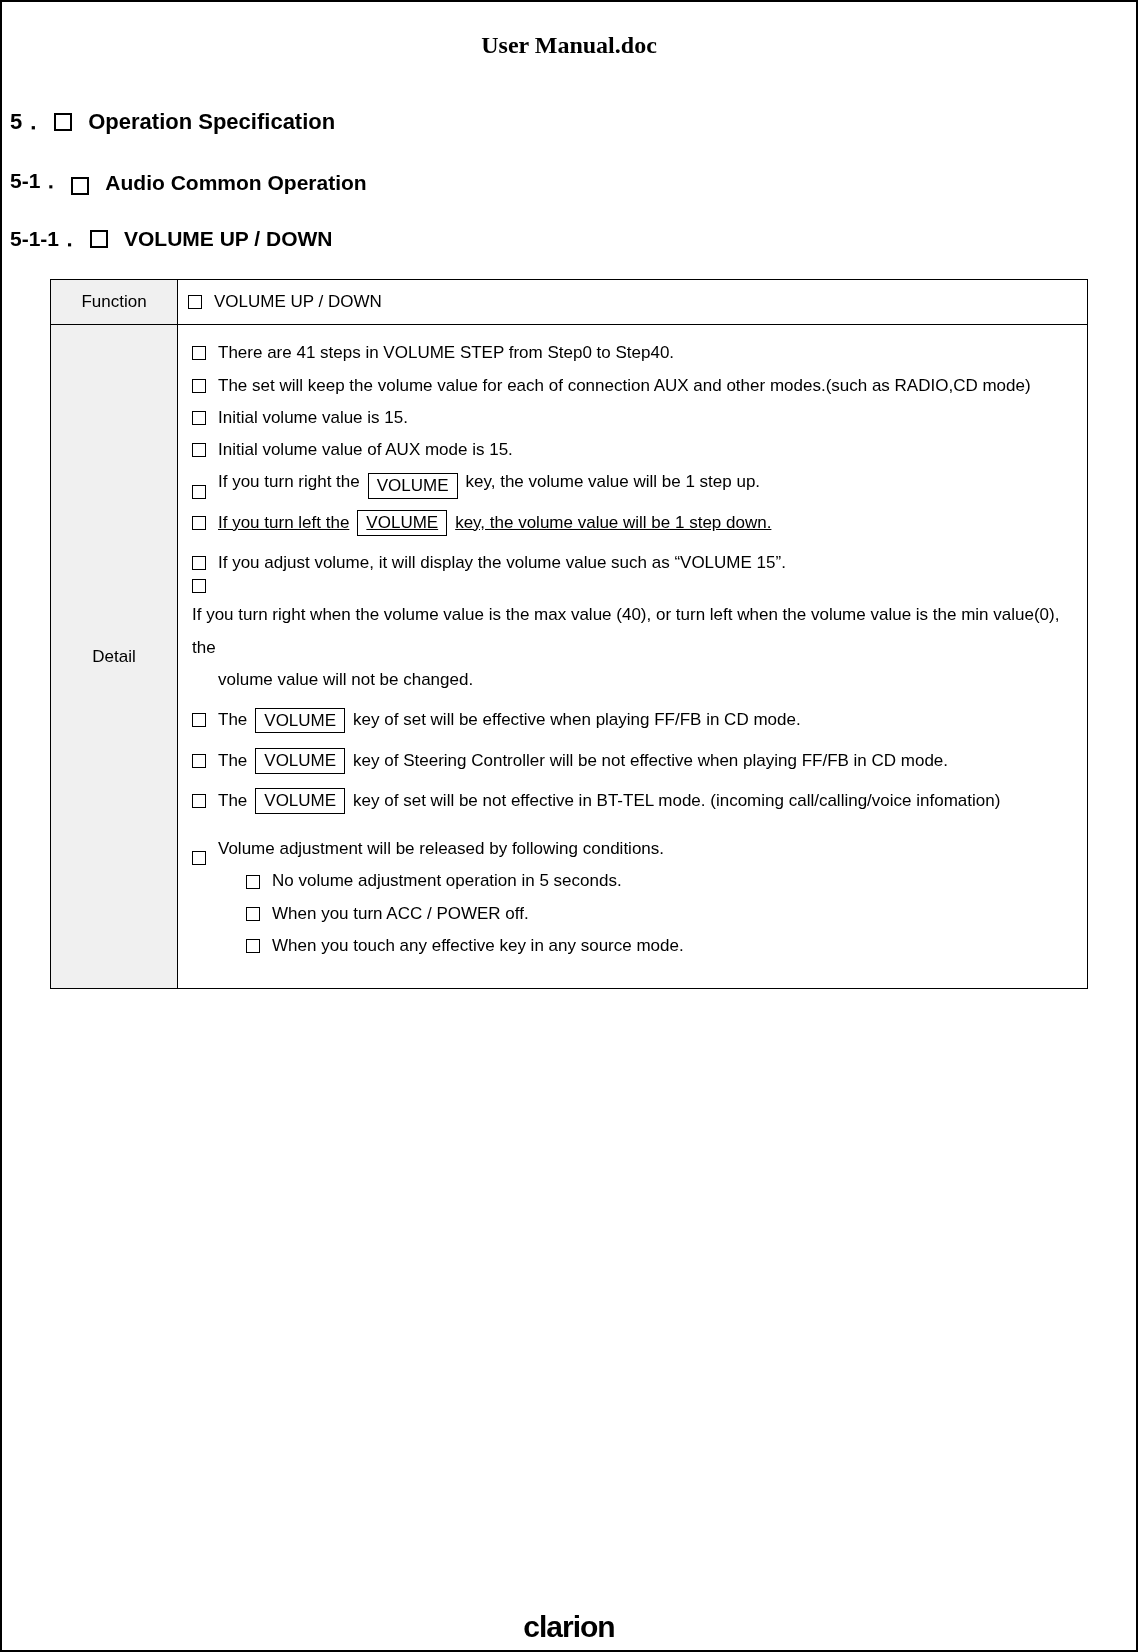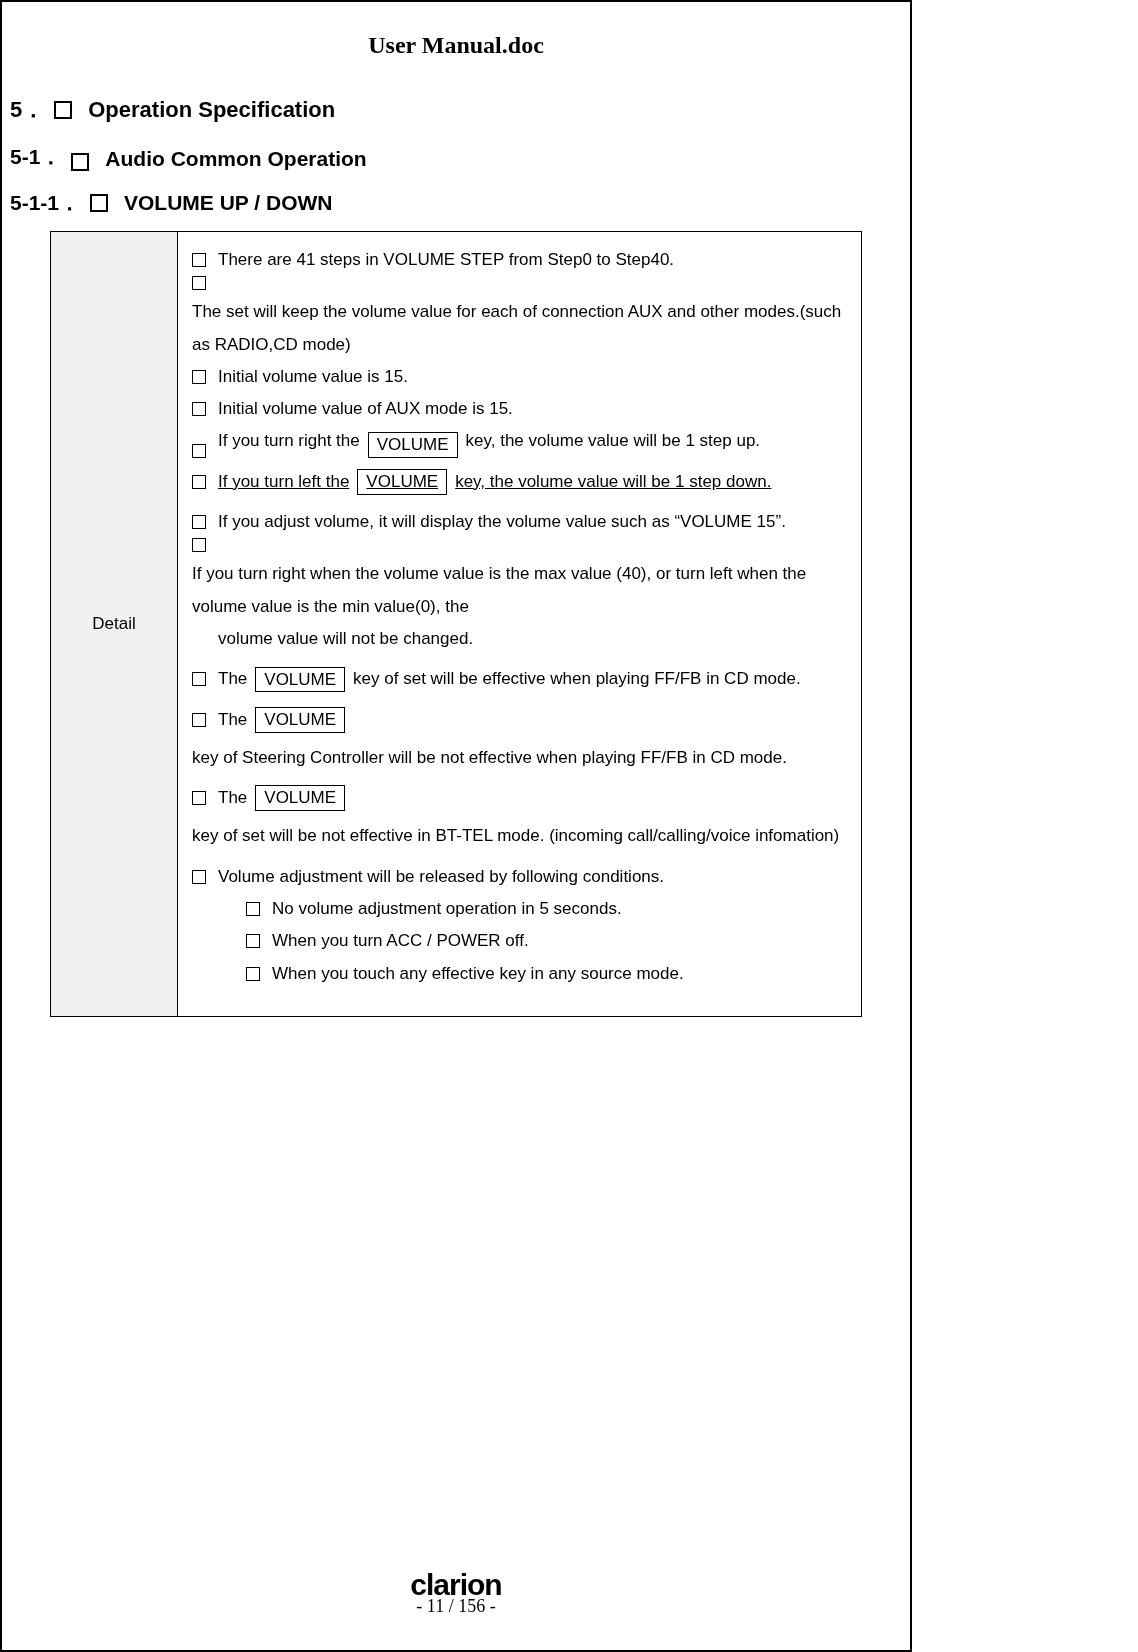--- a/index.html
+++ b/index.html
@@ -3,27 +3,28 @@
 <meta charset="utf-8">
 <style>
   html,body{margin:0;padding:0;}
   body{
     font-family:"Helvetica Neue",Arial,"Hiragino Sans","Meiryo",sans-serif;
     color:#000;
     background:#fff;
   }
   .page{
     box-sizing:border-box;
-    width:912px;
+    width:1138px;
     height:1652px;
     border:2px solid #000;
-    padding:30px 48px 27px 48px;
+    padding:30px 48px 4px 48px;
     position:relative;
     display:flex;
     flex-direction:column;
+    gap:12px;
   }
   .doc-title{
     text-align:center;
     font-weight:700;
     font-size:24px;
     font-family:"Times New Roman",Times,serif;
     margin-bottom:36px;
   }
   .heading-5{
     font-weight:700;
@@ -142,20 +143,29 @@
   </div>
 
   <div class="heading-5-1-1">
     <span>5-1-1．</span>
     <span class="chk chk-lg"></span>
     <span>VOLUME UP / DOWN</span>
   </div>
 
   <table class="spec">
     <tbody>
+        <tr>
+      <td class="hcell">Function</td>
+      <td>
+        <div class="line">
+          <span class="chk"></span>
+          <span>VOLUME UP / DOWN</span>
+        </div>
+      </td>
+    </tr>
     <tr>
       <td class="hcell">Detail</td>
       <td>
         <div class="detail-block">
 
           <div class="line">
                 <span class="chk"></span>
                 <span>There are 41 steps in VOLUME  STEP from Step0 to Step40.</span>
               </div>
           <div class="line">
@@ -211,21 +221,21 @@
             <span>key of Steering Controller will be not effective when playing FF/FB in CD mode.</span>
           </div>
 
           <div class="line" style="margin-top:8px;">
             <span class="chk"></span>
             <span>The</span>
             <span class="keybox">VOLUME</span>
             <span>key of set will be not effective in BT-TEL mode. (incoming call/calling/voice infomation)</span>
           </div>
 
-          <div class="line" style="margin-top:8px;">
+          <div class="line" style="margin-top:16px;align-items:flex-end;">
                 <span class="chk"></span>
                 <span>Volume adjustment will be released by following conditions.</span>
               </div>
           <div class="line indent2">
                 <span class="chk"></span>
                 <span>No volume adjustment operation in 5 seconds.</span>
               </div>
           <div class="line indent2">
                 <span class="chk"></span>
                 <span>When you turn ACC / POWER  off.</span>
@@ -238,16 +248,15 @@
         </div>
       </td>
     </tr>
   </tbody>
     </table>
 
   <div class="spacer"></div>
 
   <div class="footer">
     <div class="logo">clarion</div>
-    <div class="pagenum">- 11 / 156 -</div>
   </div>
 
 </div>
 
 </body></html>

